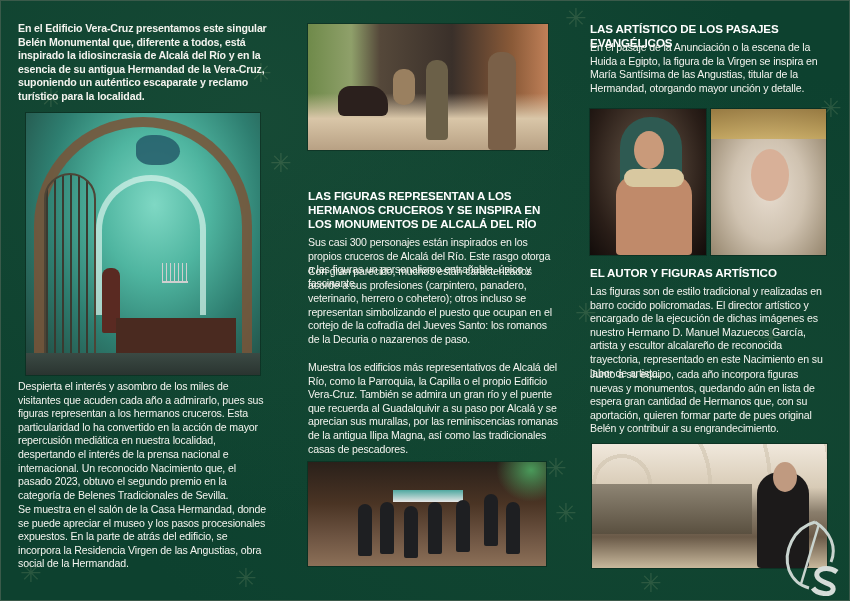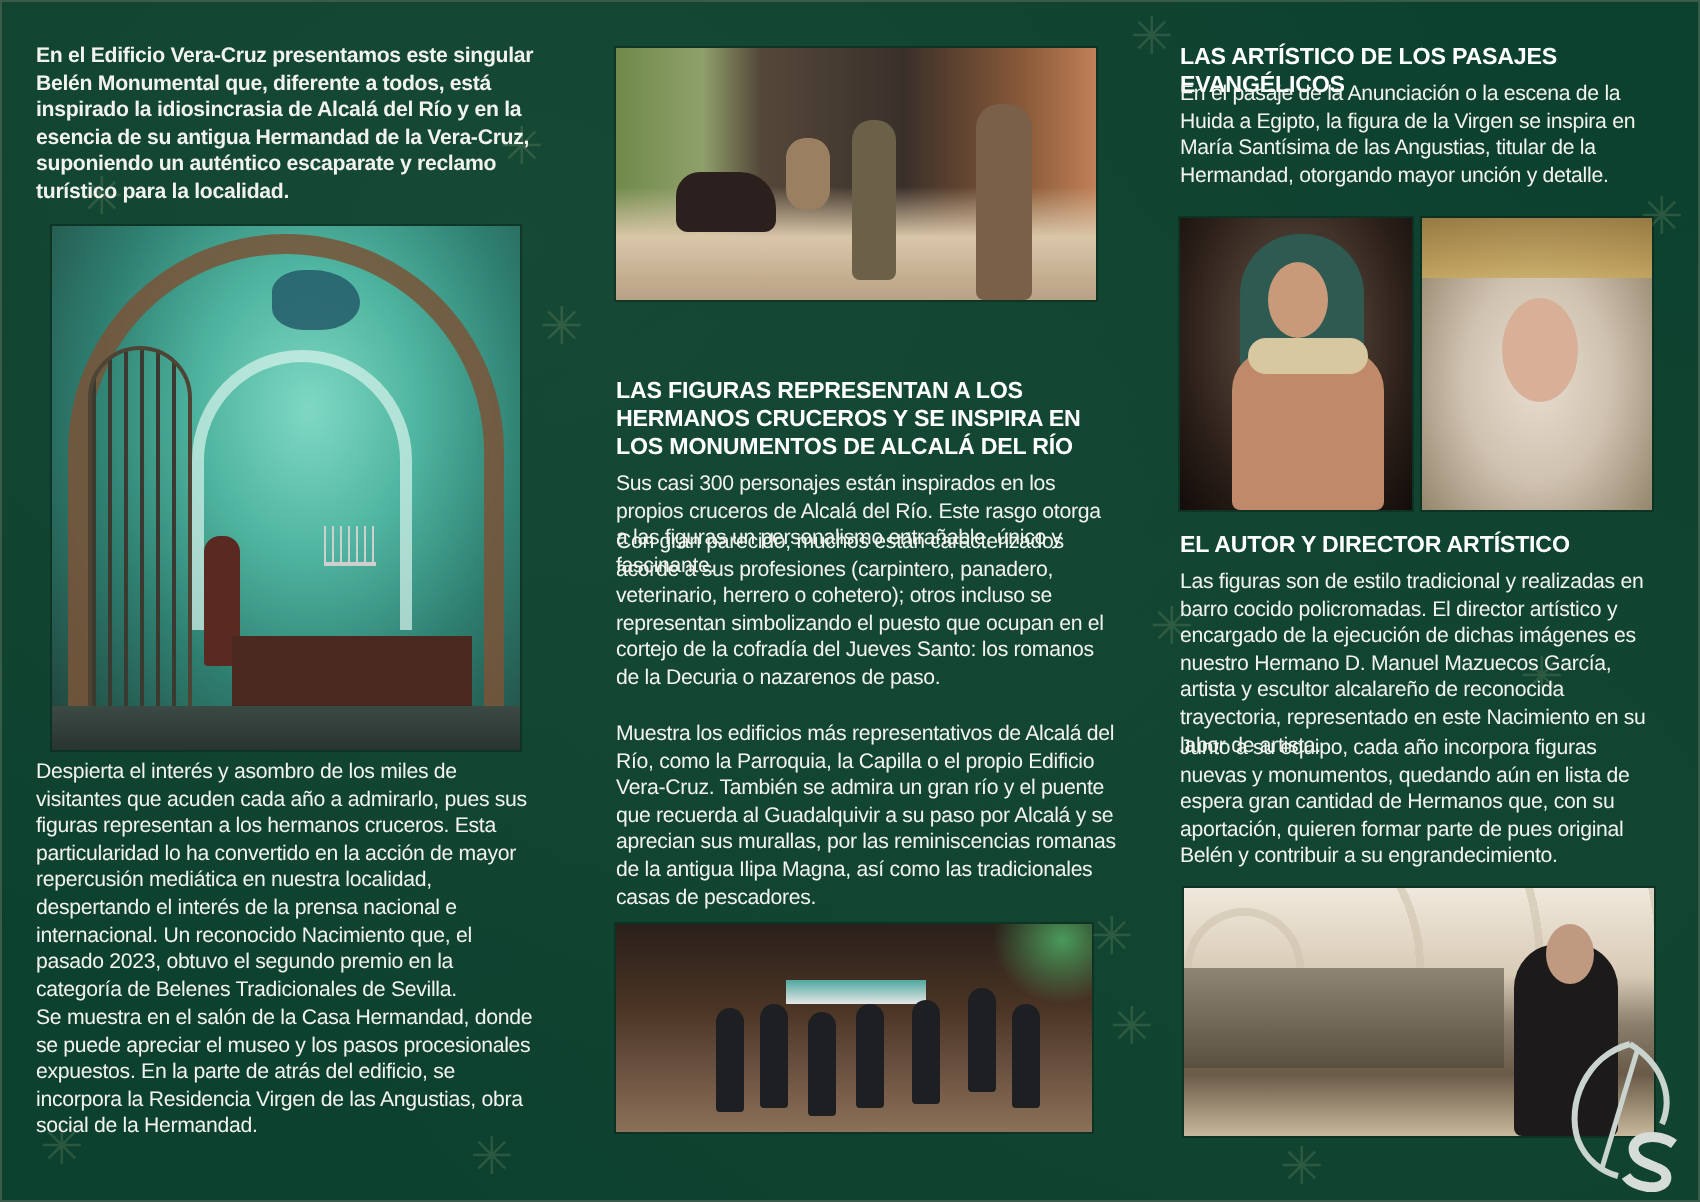--- a/index.html
+++ b/index.html
@@ -196,21 +196,21 @@
   <div class="photo virgin1" style="left:0;top:109px;width:116px;height:146px" title="Figura de la Virgen con el Niño">
     <div class="veil"></div>
     <div class="body"></div>
     <div class="scarf"></div>
     <div class="face"></div>
   </div>
   <div class="photo virgin2" style="left:121px;top:109px;width:115px;height:146px" title="María Santísima de las Angustias">
     <div class="crown"></div>
     <div class="face"></div>
   </div>
-  <h2 class="h" style="position:absolute;top:266px;width:240px">EL AUTOR Y DIRECTOR ARTÍSTICO</h2>
+  <h2 class="h" style="position:absolute;top:266px;width:240px">EL AUTOR Y FIGURAS ARTÍSTICO</h2>
   <p class="p" style="position:absolute;top:285px;width:242px">Las figuras son de estilo tradicional y realizadas en barro cocido policromadas. El director artístico y encargado de la ejecución de dichas imágenes es nuestro Hermano D. Manuel Mazuecos García, artista y escultor alcalareño de reconocida trayectoria, representado en este Nacimiento en su labor de artista.</p>
   <p class="p" style="position:absolute;top:368px;width:242px">Junto a su equipo, cada año incorpora figuras nuevas y monumentos, quedando aún en lista de espera gran cantidad de Hermanos que, con su aportación, quieren formar parte de pues original Belén y contribuir a su engrandecimiento.</p>
   <div class="photo studio" style="left:2px;top:444px;width:235px;height:124px" title="El autor junto al Belén">
     <div class="arches"></div>
     <div class="houses"></div>
     <div class="man"></div>
     <div class="head"></div>
   </div>
 </div>
 

